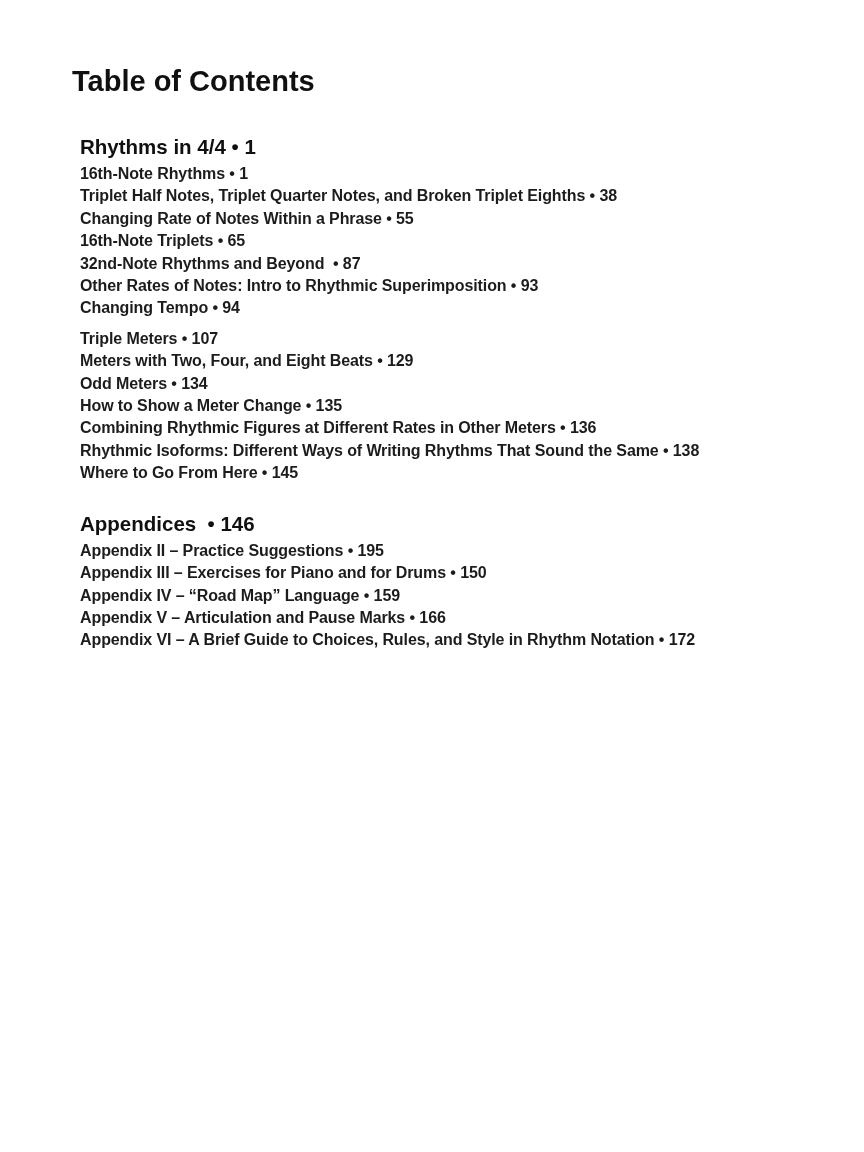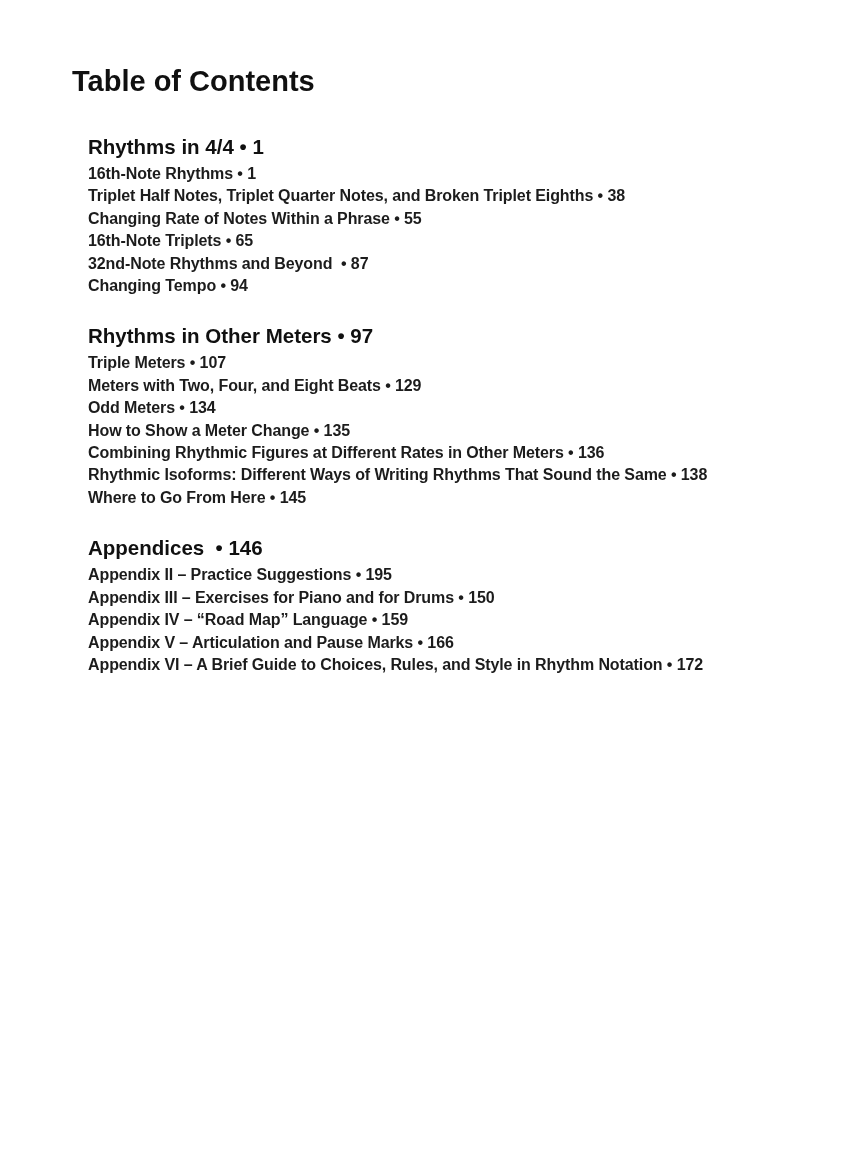--- a/index.html
+++ b/index.html
@@ -19,21 +19,21 @@
     overflow: hidden;
   }
   .page-title {
     margin: 0 0 36px 0;
     font-size: 29px;
     line-height: 34px;
     font-weight: 700;
     color: #101010;
     white-space: pre-wrap;
   }
-  .toc-section { margin: 16px; }
+  .toc-section { margin: 8px; }
   .section-heading {
     margin: 26px 0 3px 0;
     font-size: 20.5px;
     line-height: 26px;
     font-weight: 700;
     color: #101010;
     white-space: pre-wrap;
   }
   .toc-items { margin: 0; }
   .toc-entry {
@@ -53,26 +53,26 @@
   <h1 class="page-title">Table of Contents</h1>
 
   <section class="toc-section">
     <h2 class="section-heading">Rhythms in 4/4 • 1</h2>
     <div class="toc-items">
       <div class="toc-entry">16th-Note Rhythms • 1</div>
       <div class="toc-entry">Triplet Half Notes, Triplet Quarter Notes, and Broken Triplet Eighths • 38</div>
       <div class="toc-entry">Changing Rate of Notes Within a Phrase • 55</div>
       <div class="toc-entry">16th-Note Triplets • 65</div>
       <div class="toc-entry">32nd-Note Rhythms and Beyond  • 87</div>
+      <div class="toc-entry">Other Rates of Notes: Intro to Rhythmic Superimposition • 93</div>
       <div class="toc-entry">Changing Tempo • 94</div>
     </div>
   </section>
 
   <section class="toc-section">
-    <h2 class="section-heading">Rhythms in Other Meters • 97</h2>
     <div class="toc-items">
       <div class="toc-entry">Triple Meters • 107</div>
       <div class="toc-entry">Meters with Two, Four, and Eight Beats • 129</div>
       <div class="toc-entry">Odd Meters • 134</div>
       <div class="toc-entry">How to Show a Meter Change • 135</div>
       <div class="toc-entry">Combining Rhythmic Figures at Different Rates in Other Meters • 136</div>
       <div class="toc-entry">Rhythmic Isoforms: Different Ways of Writing Rhythms That Sound the Same • 138</div>
       <div class="toc-entry">Where to Go From Here • 145</div>
     </div>
   </section>

